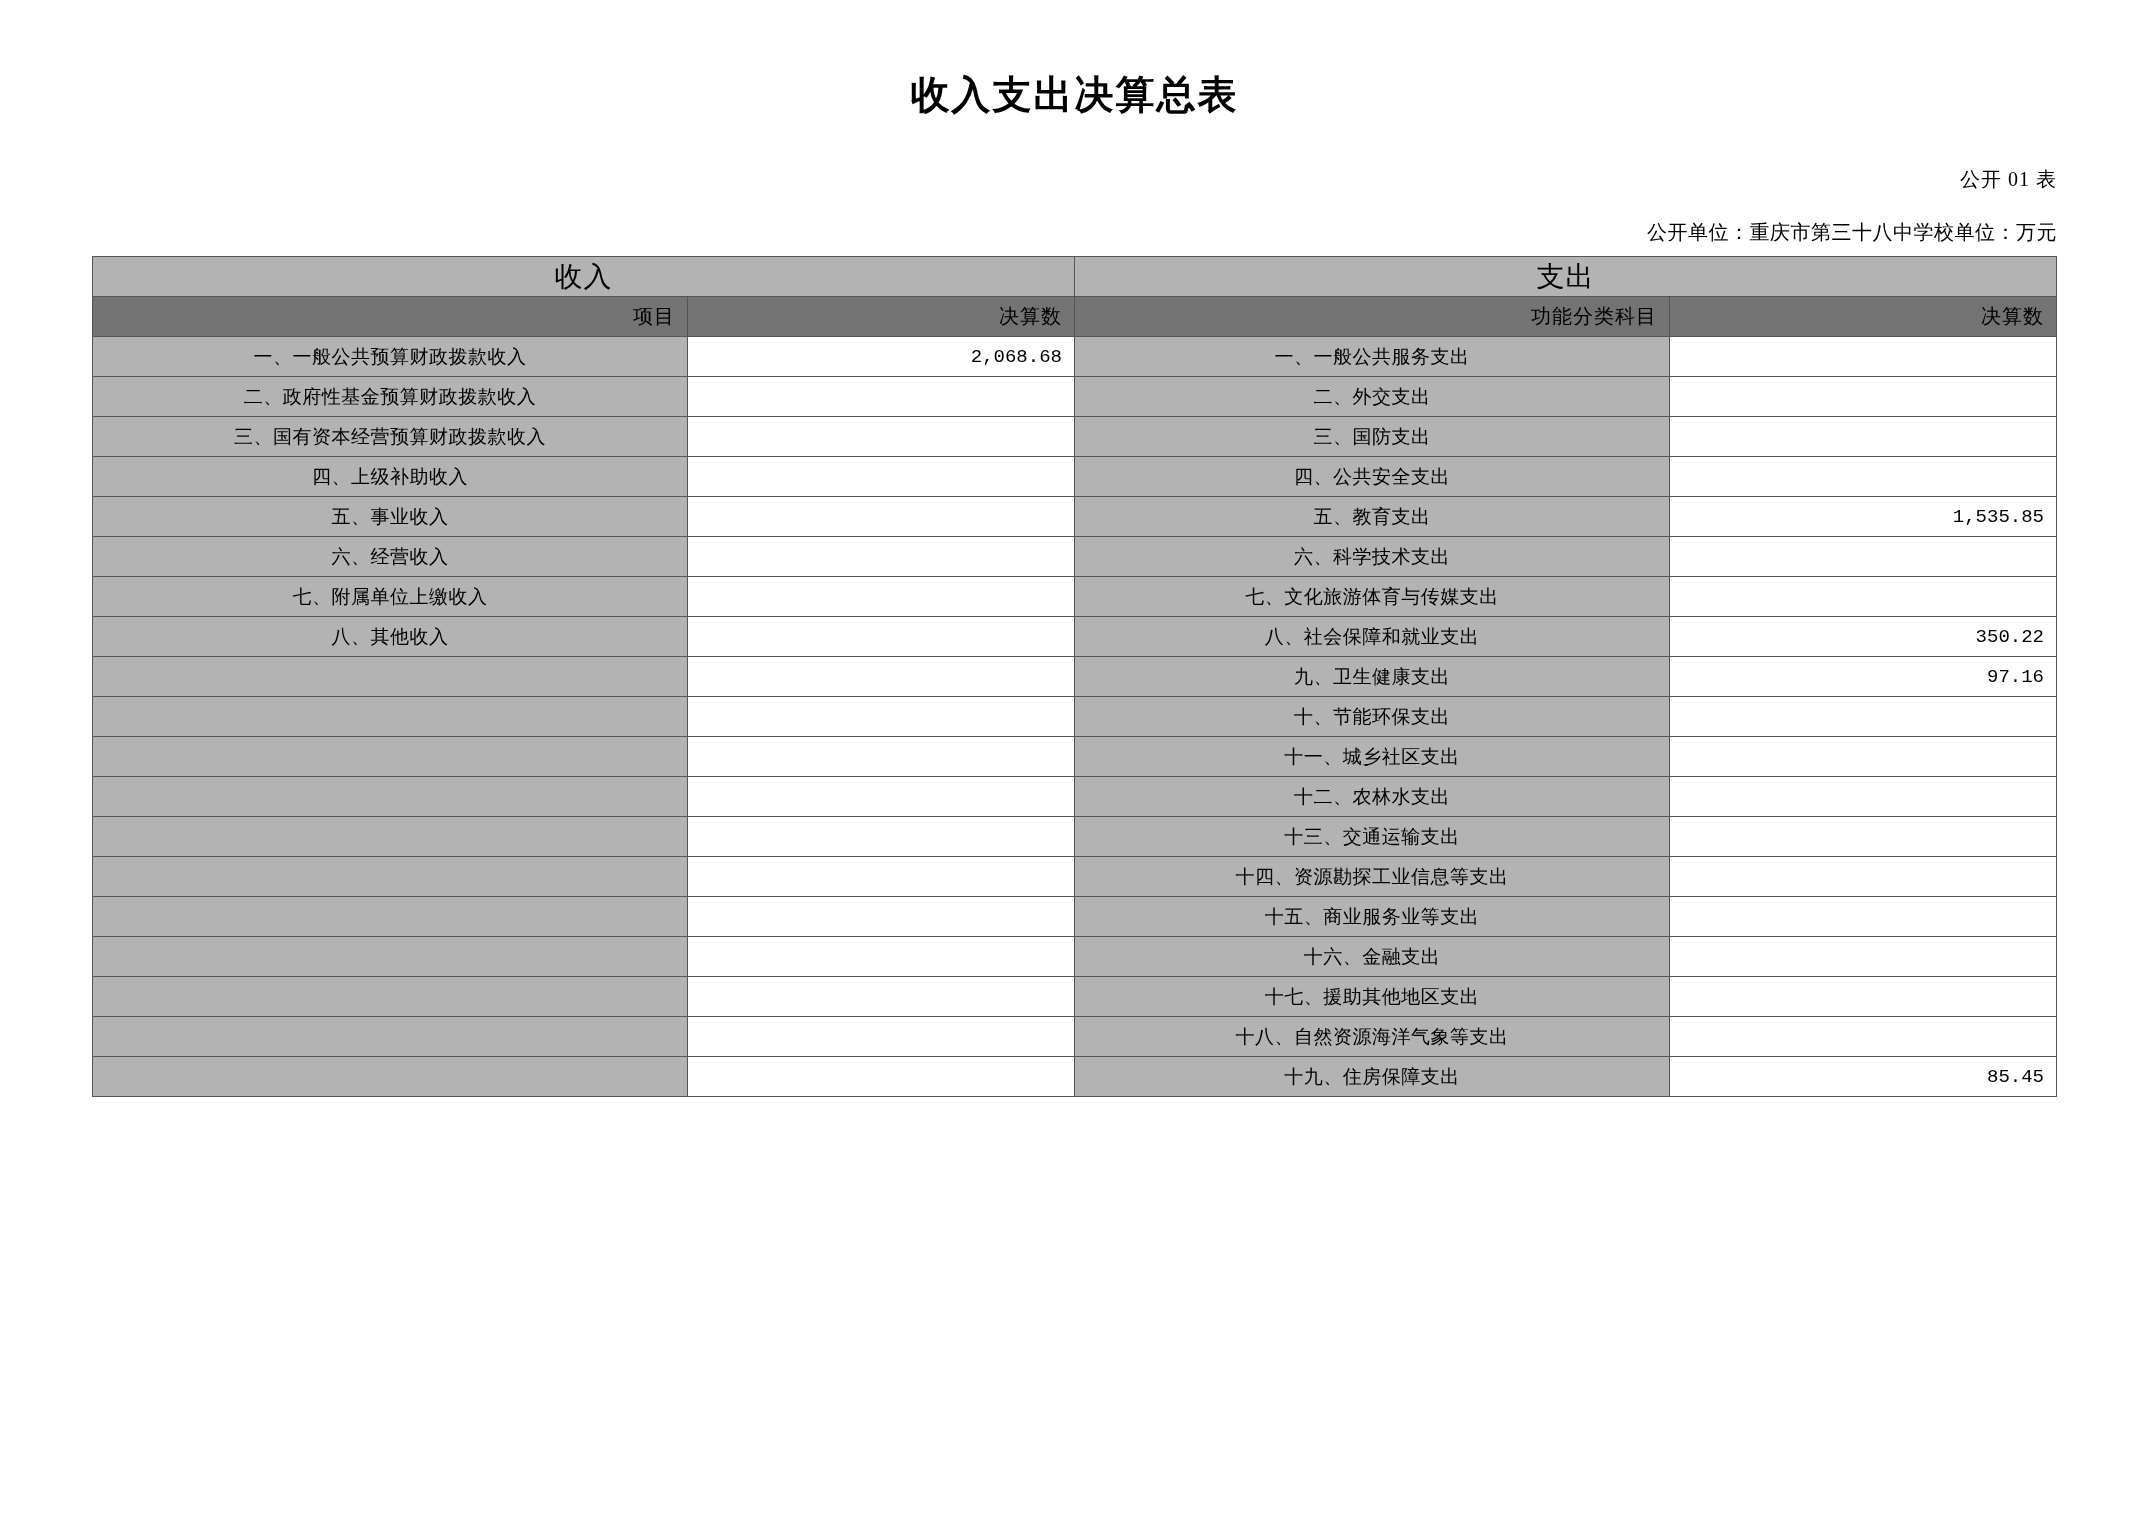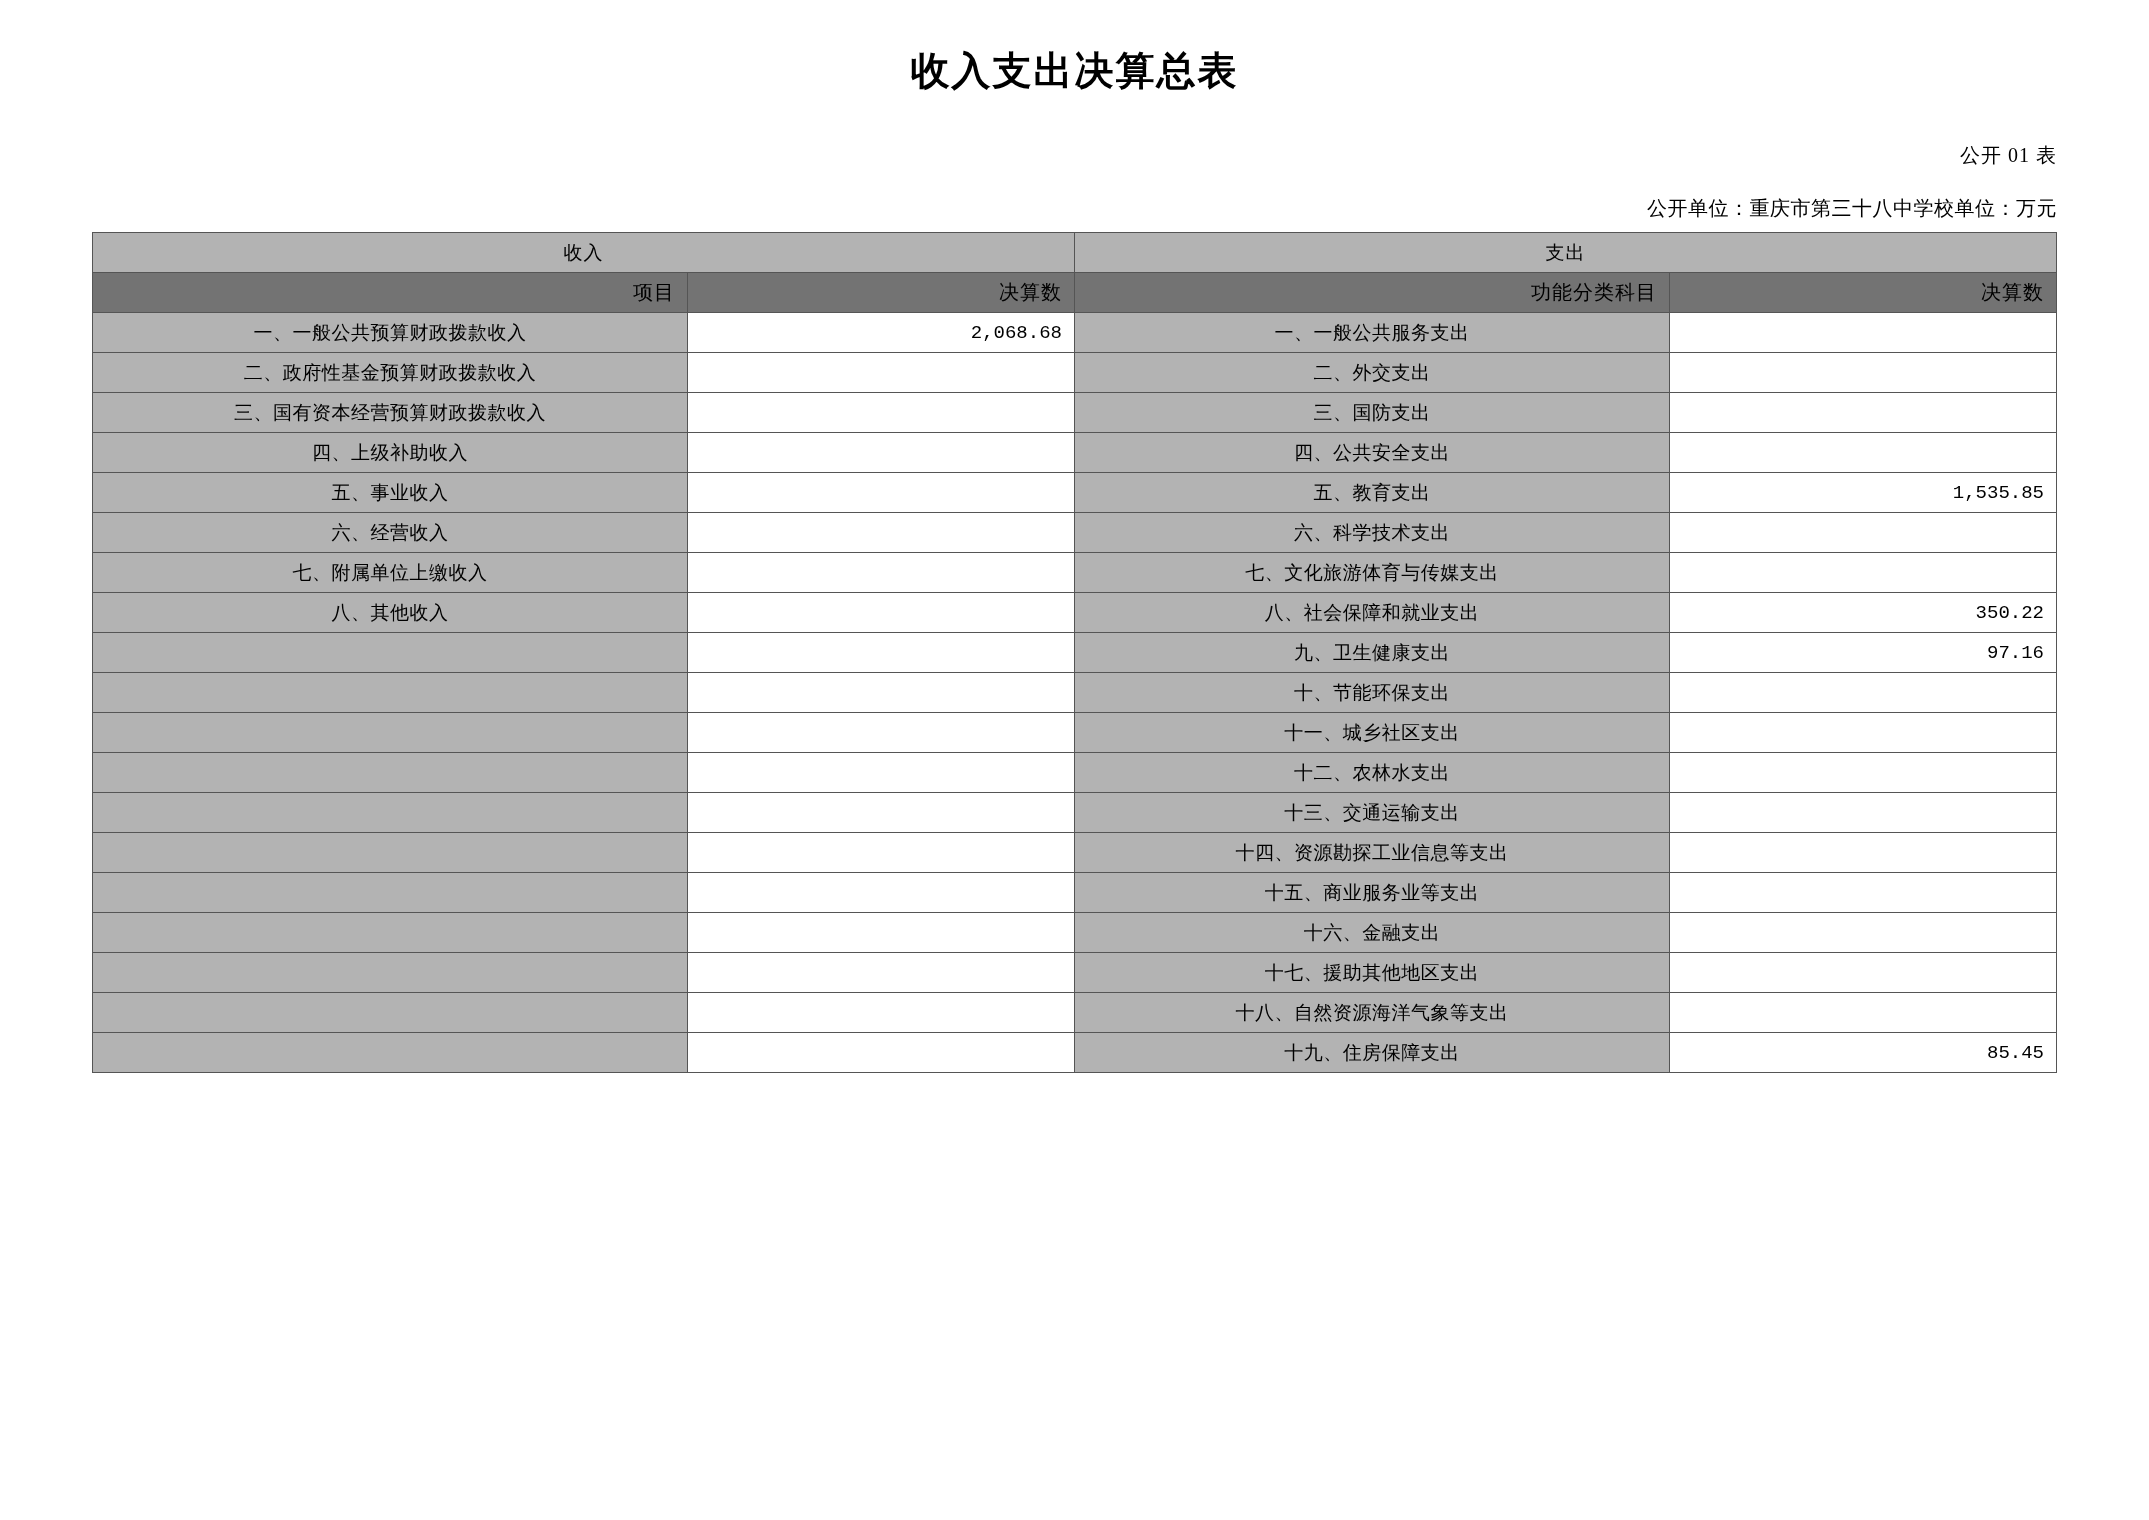--- a/index.html
+++ b/index.html
@@ -20,21 +20,21 @@
     width: 2149px;
     height: 1520px;
     box-sizing: border-box;
     padding: 0 92px;
   }
   .doc-title {
     text-align: center;
     font-size: 39px;
     font-weight: bold;
     letter-spacing: 2px;
-    margin-top: 44px;
+    margin-top: 68px;
     font-family: "DejaVu Serif", "Liberation Serif", serif;
   }
   .sheet-no {
     text-align: right;
     font-size: 20px;
     margin-top: 44px;
     letter-spacing: 1px;
   }
   .meta-row {
     display: flex;
@@ -54,21 +54,21 @@
   table.budget td, table.budget th {
     border: 1px solid #555555;
     height: 40px;
     padding: 0 12px;
     font-weight: normal;
     vertical-align: middle;
     box-sizing: border-box;
   }
   .hdr {
     background: #b3b3b3;
-    font-size: 19px;
+    font-size: 28px;
     letter-spacing: 1px;
   }
   .hdr-sub {
     background: #737373;
     text-align: right;
     font-size: 20px;
     letter-spacing: 1px;
   }
   .label-cell {
     background: #b3b3b3;

